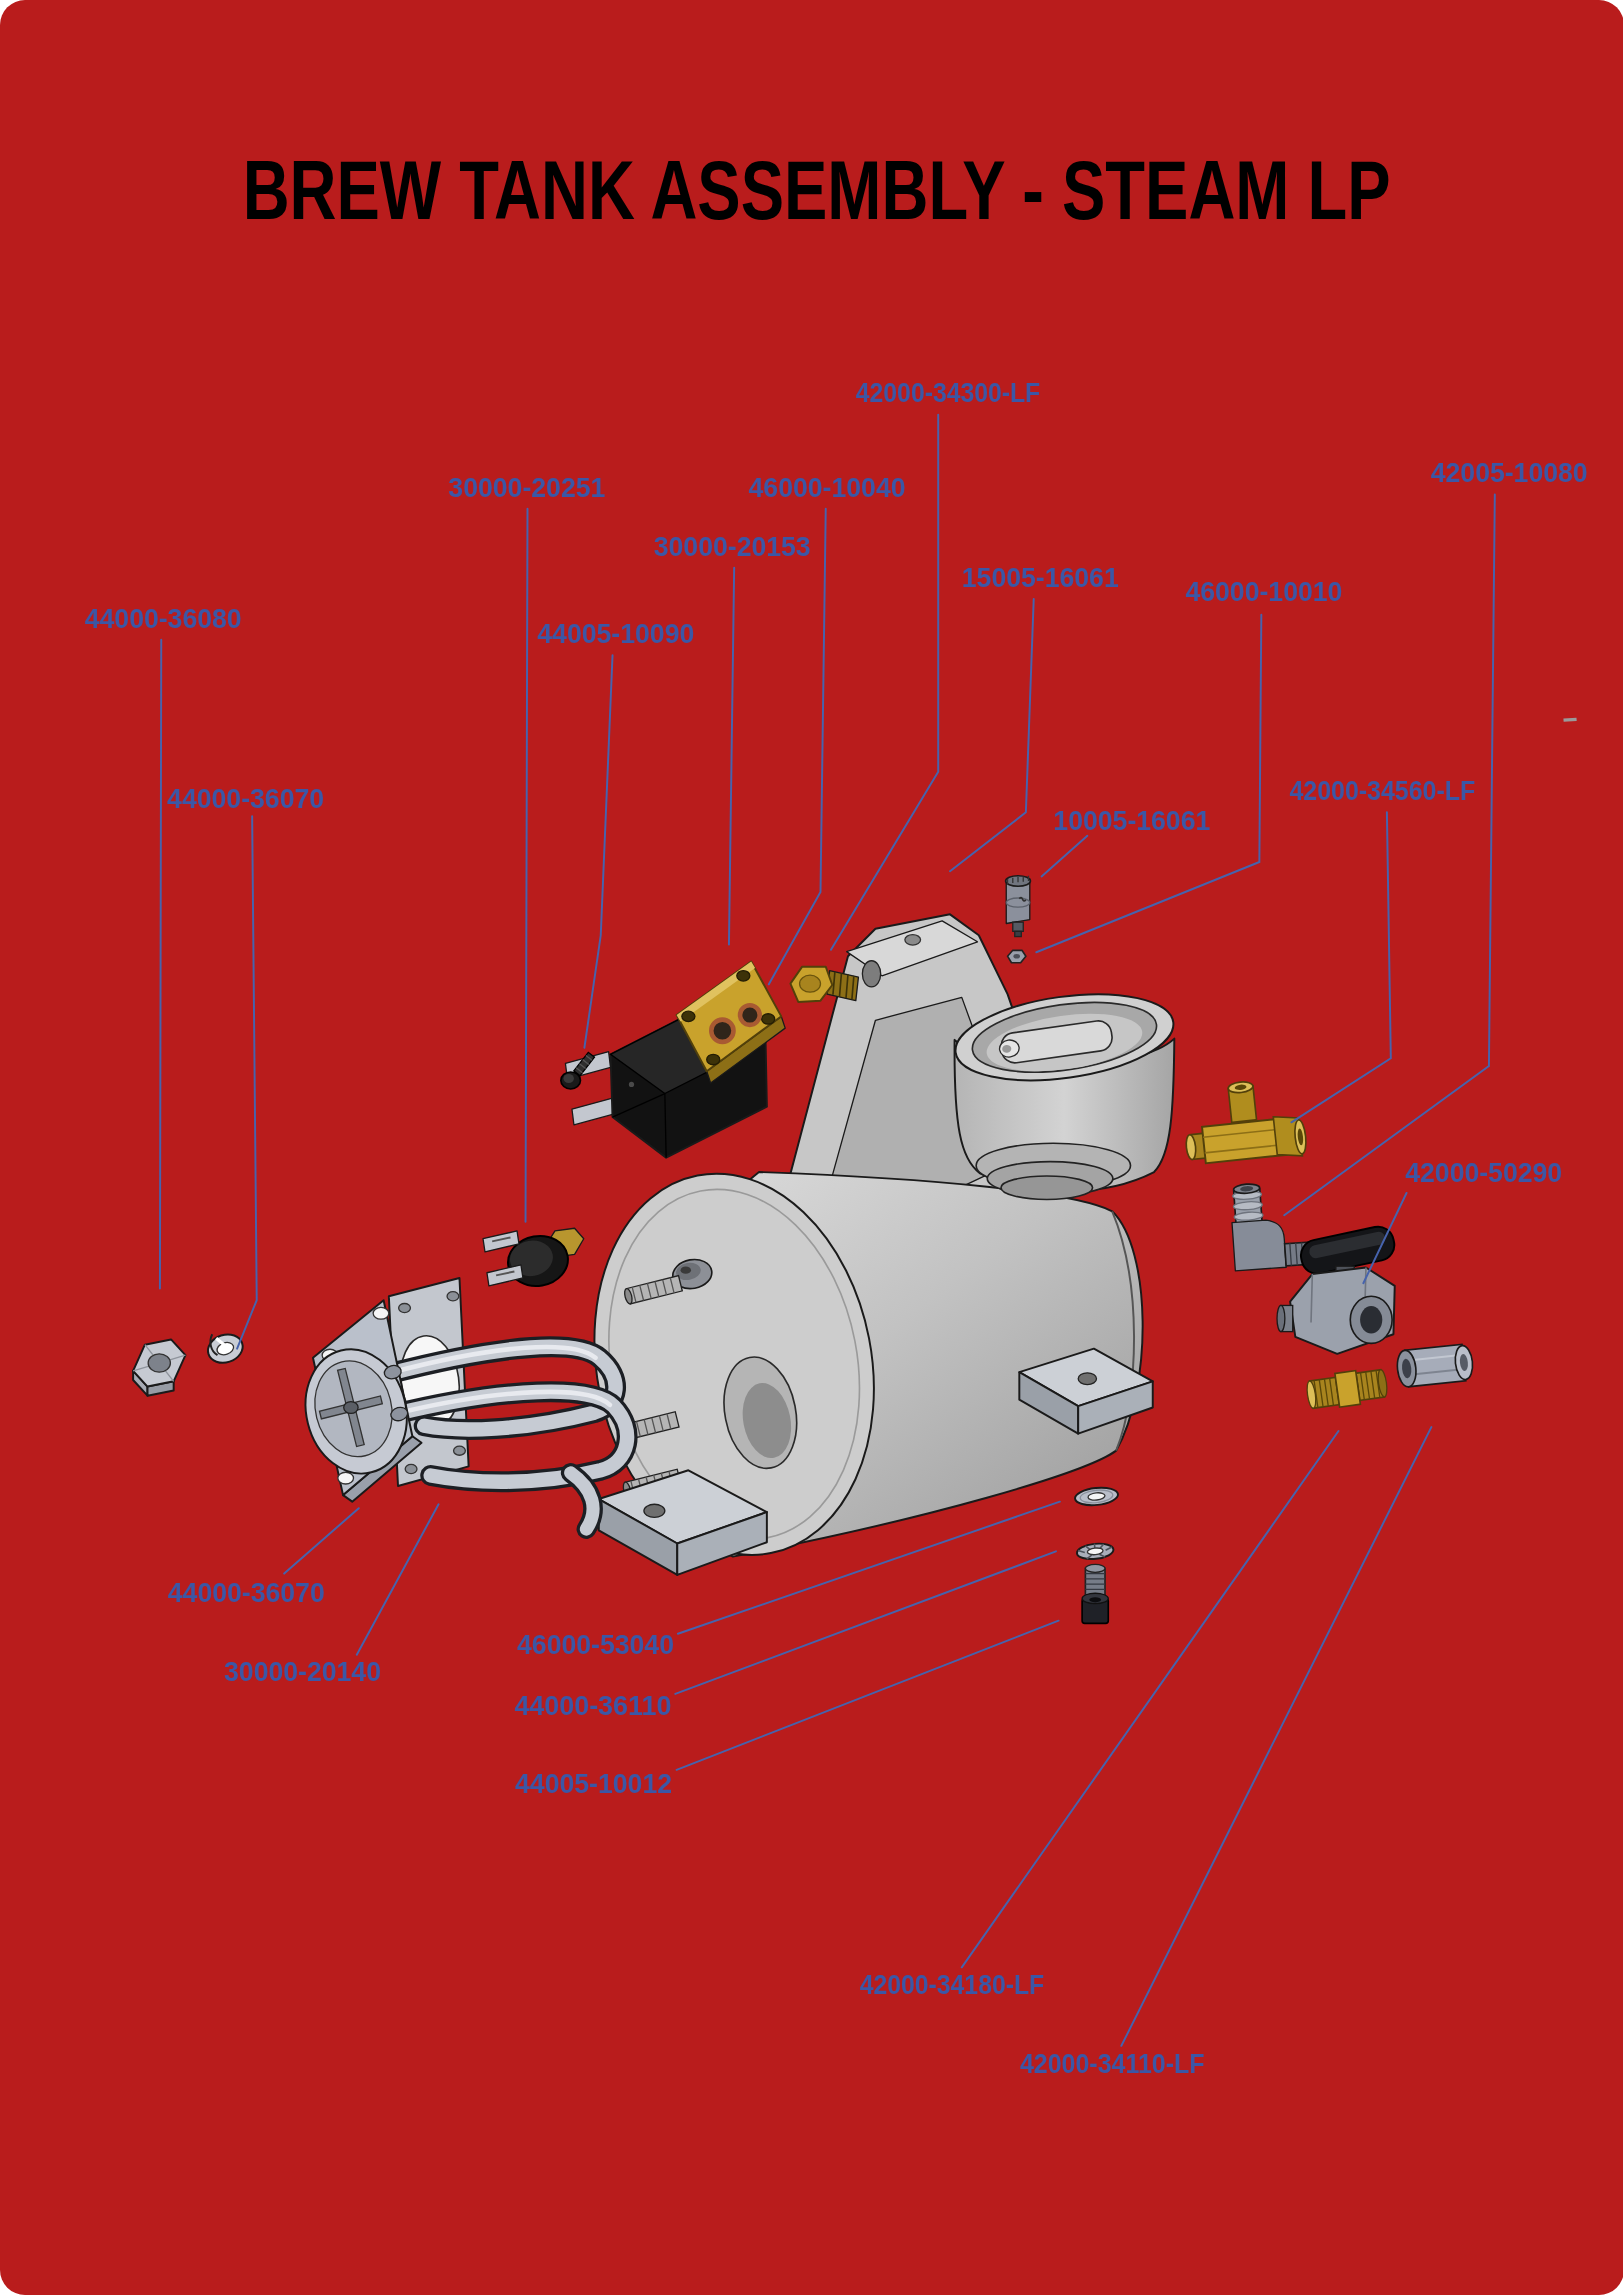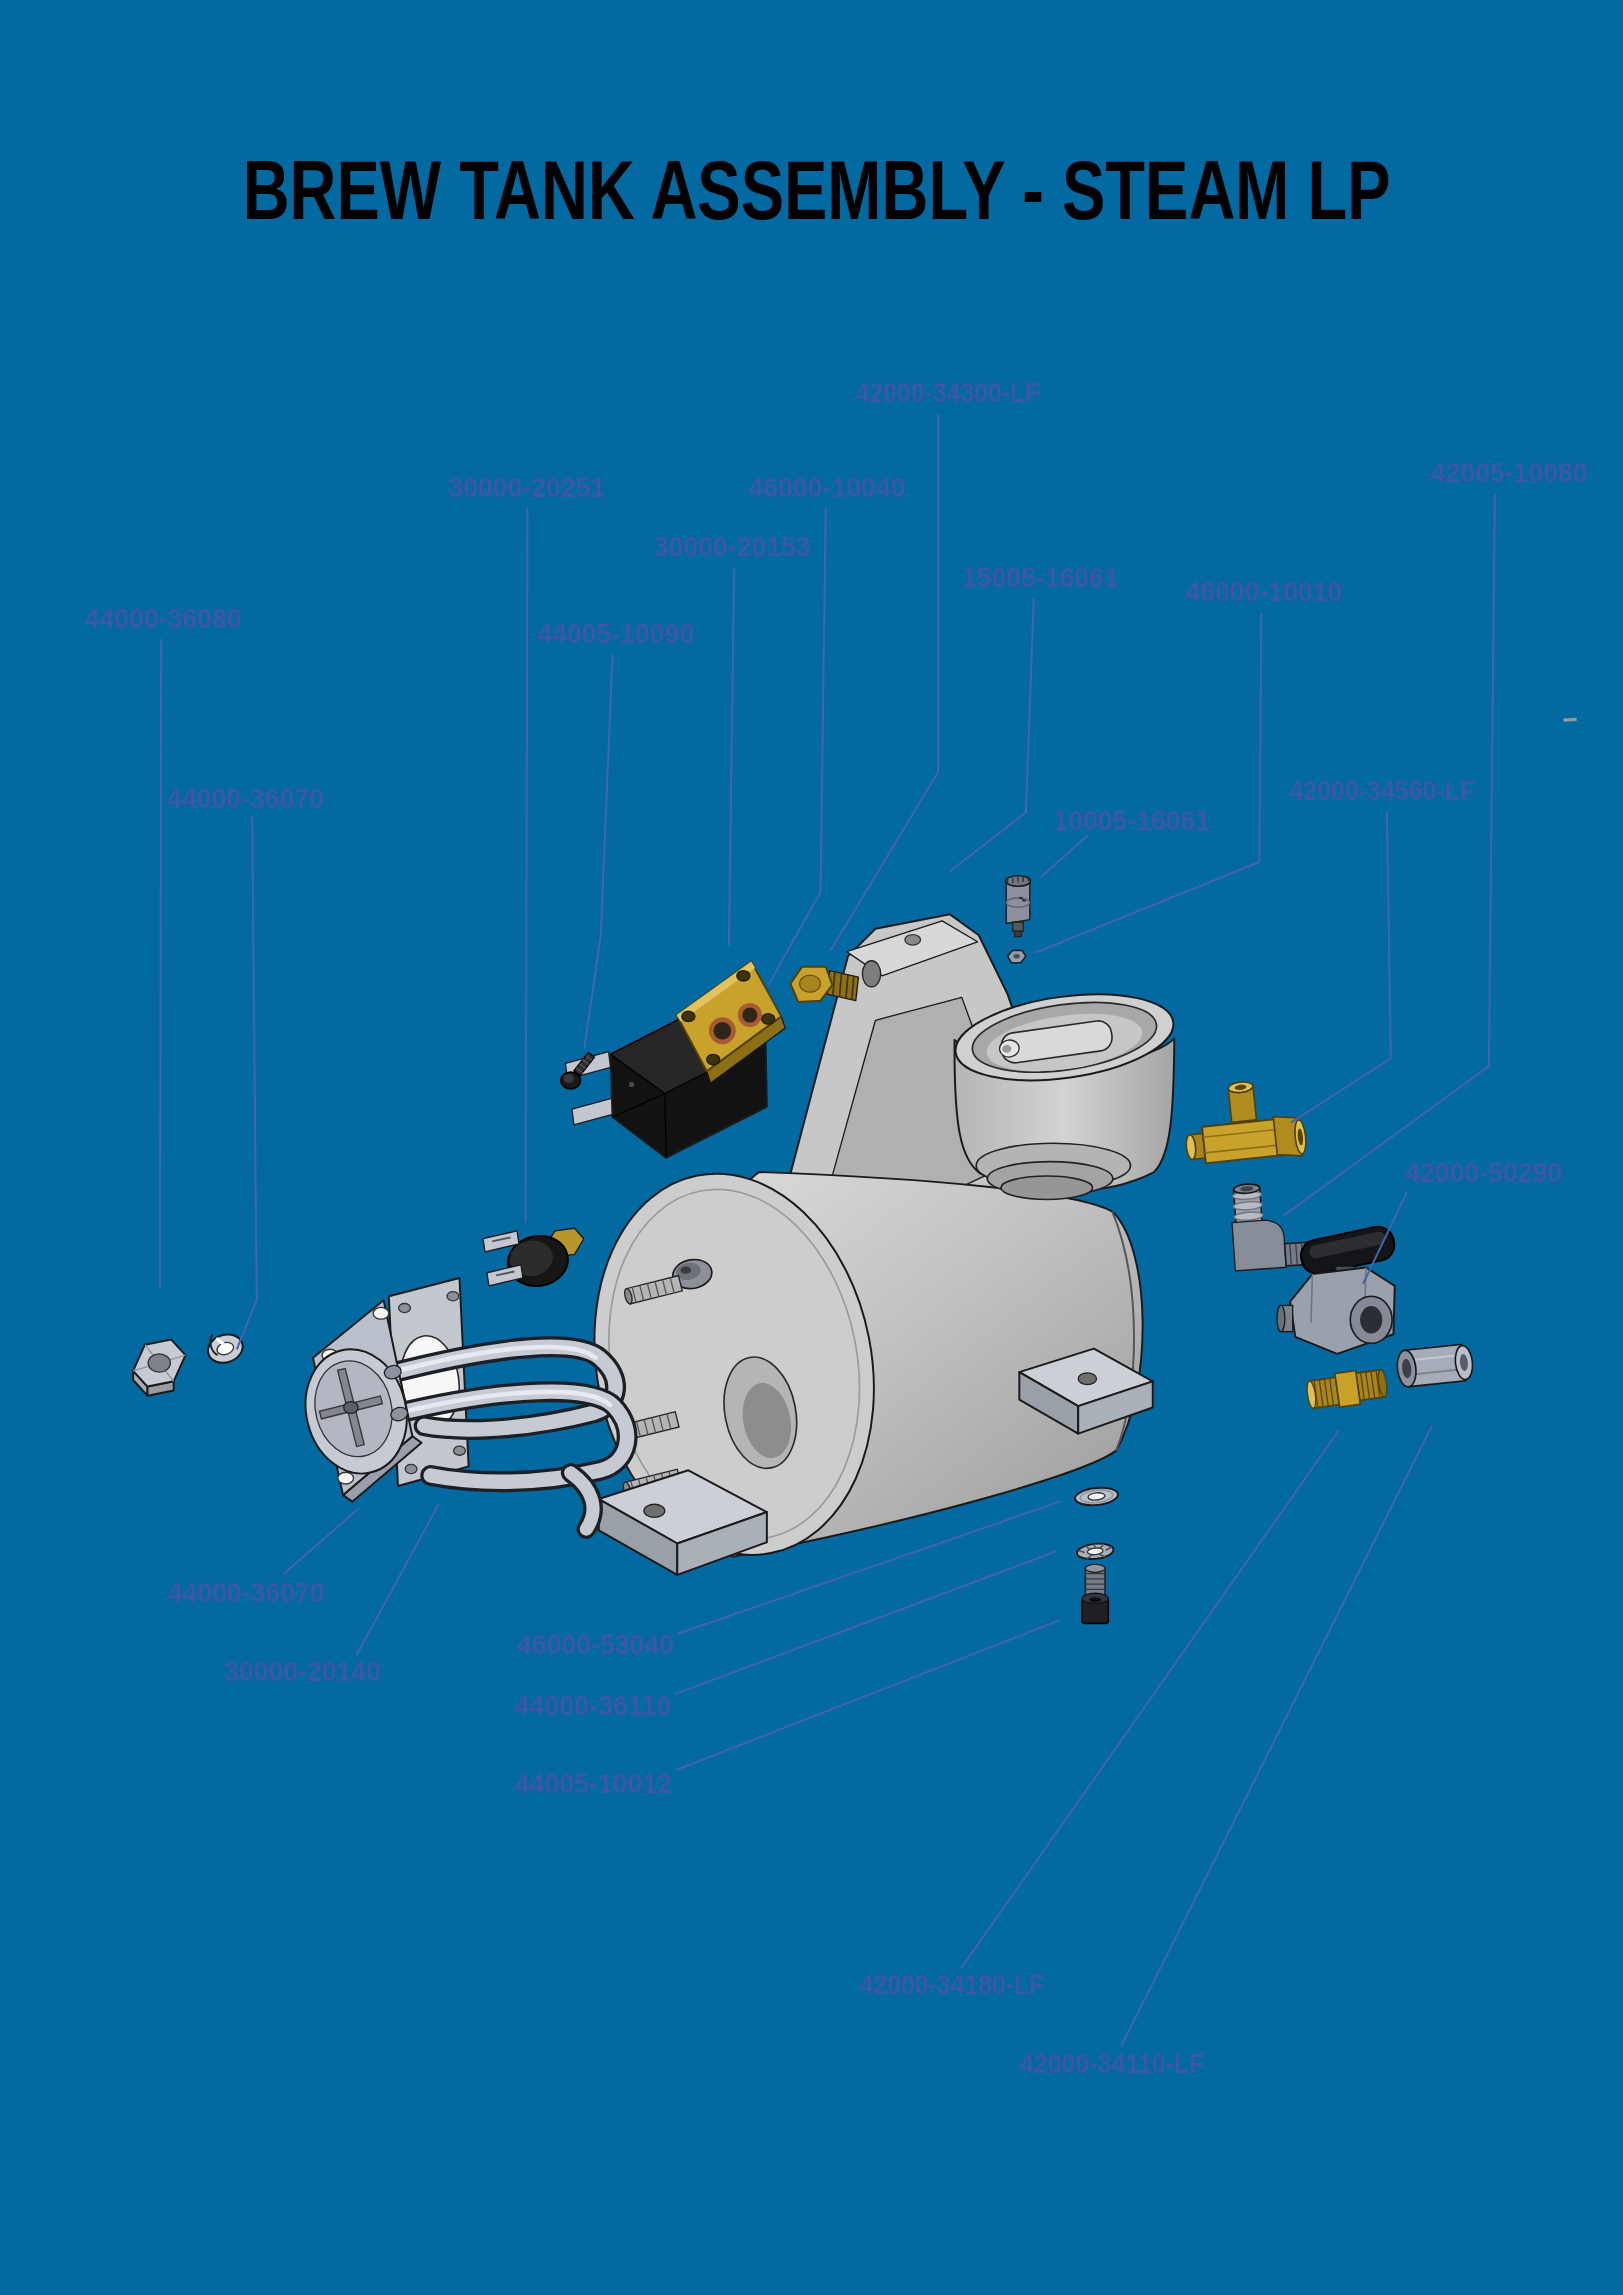--- a/index.html
+++ b/index.html
@@ -1,16 +1,16 @@
 <!DOCTYPE html>
 <html style="--label-color: #3b57a6; --leader-color: #4663ad;font-size:10.5px"><head>
 <meta charset="utf-8">
 <style>
   html,body{margin:0;padding:0;background:#ffffff;}
-  #page{position:relative;width:1624px;height:2295px;background:#0369a1;overflow:hidden;}
+  #page{position:relative;width:1624px;height:2295px;background:#b91c1c;overflow:hidden;border-radius:25px;}
   svg{display:block;}
   text{font-family:"Liberation Sans", sans-serif;}
   .title-text{font-weight:bold;fill:#000000;}
   .part-label{fill:var(--label-color,#3b57a6);font-weight:bold;}
   .leader{stroke:var(--leader-color,#4663ad);stroke-width:3;fill:none;stroke-linecap:round;}
   .ol{stroke:#1a1a1a;stroke-width:3;stroke-linejoin:round;}
   .ol2{stroke:#1a1a1a;stroke-width:2;stroke-linejoin:round;}
 </style>
 </head>
 <body>

